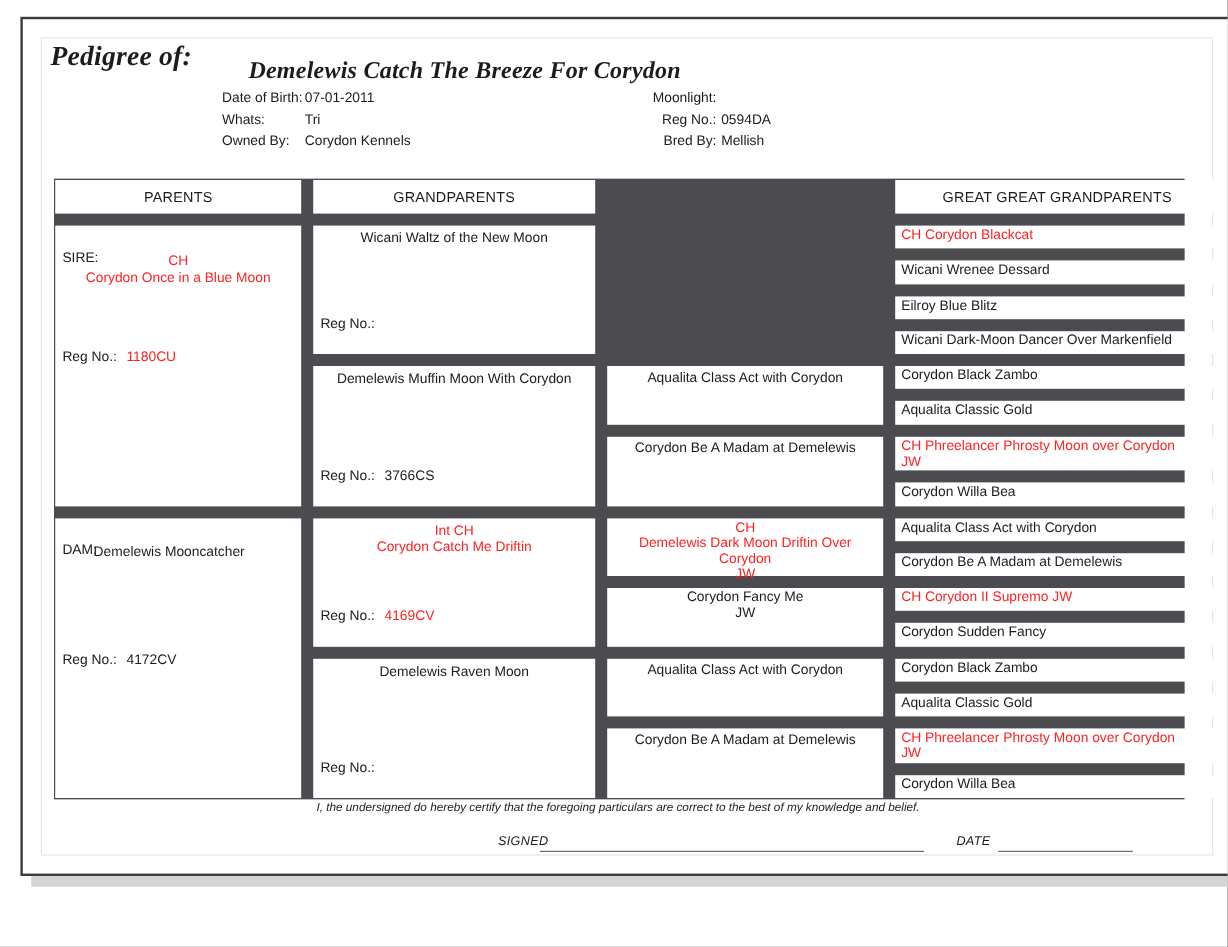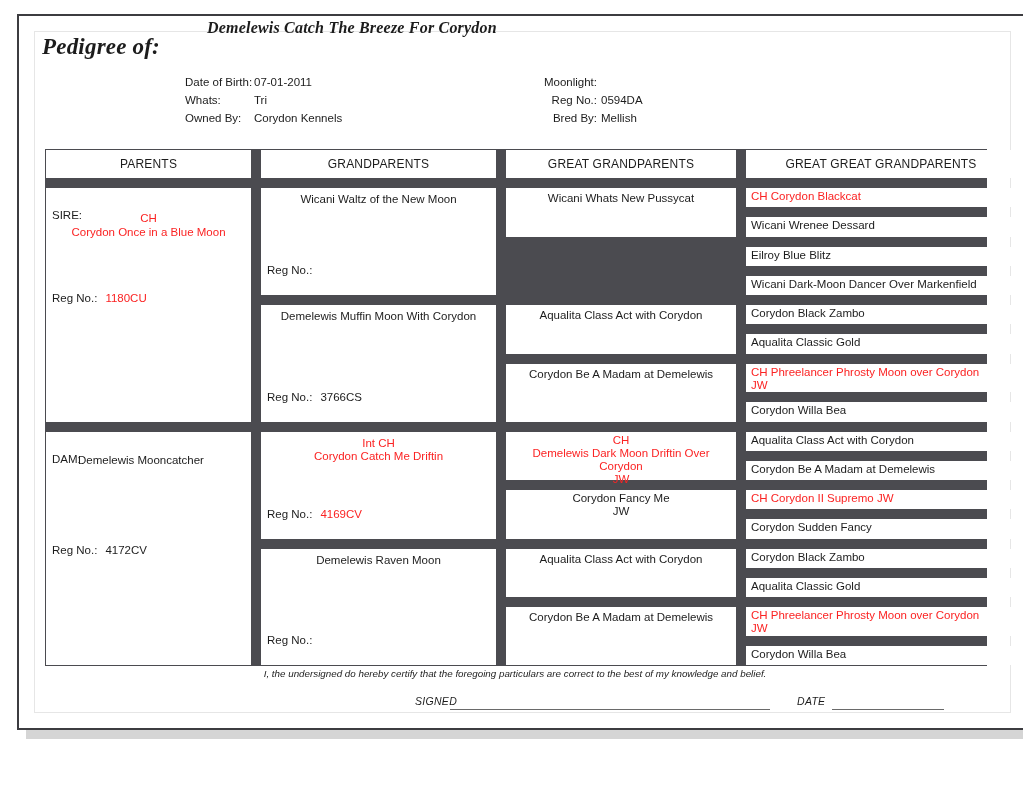--- a/index.html
+++ b/index.html
@@ -18,23 +18,23 @@
     border:1px solid #e6e6e6;pointer-events:none;
   }
   .red{color:var(--red,#fb2323);}
   
   .title-prefix{
     position:absolute;left:23px;top:18px;
     font-family:"Liberation Serif", serif;font-style:italic;font-weight:bold;
     font-size:23px;letter-spacing:.2px;
   }
   .title-name{
-    position:absolute;left:188px;top:3px;
+    position:absolute;left:188px;top:32px;
     font-family:"Liberation Serif", serif;font-style:italic;font-weight:bold;
-    font-size:16px;letter-spacing:.2px;
+    font-size:20px;letter-spacing:.2px;
   }
   
   .info{position:absolute;font-size:11.5px;line-height:18px;}
   .info-col1{left:166px;top:57px;}
   .info-col2{left:330px;top:57px;}
   .info-col3{left:493px;top:57px;}
   .info .row{white-space:nowrap;}
   .info-col1 .lbl{display:inline-block;width:69px;}
   .info-col2 .lbl{display:inline-block;width:78px;text-align:right;margin-right:4px;}
   .info-col3 .lbl{display:inline-block;width:85px;text-align:right;margin-right:4px;}
@@ -94,21 +94,20 @@
   <div class="info info-col3">
     <div class="row"><span class="lbl">Moonlight:</span><span></span></div>
     <div class="row"><span class="lbl">Reg No.:</span><span>0594DA</span></div>
     <div class="row"><span class="lbl">Bred By:</span><span>Mellish</span></div>
   </div>
 
   <div class="ptable">
 
     <div class="hcell" style="grid-column:1;grid-row:1">PARENTS</div>
     <div class="hcell" style="grid-column:2;grid-row:1">GRANDPARENTS</div>
-    <div class="hcell" style="grid-column:3;grid-row:1">GREAT GRANDPARENTS</div>
     <div class="hcell" style="grid-column:4;grid-row:1">GREAT GREAT GRANDPARENTS</div>
 
     <div class="pcell" style="grid-column:1;grid-row:2/span 8">
       <div class="role">SIRE:</div>
       <div class="nameblock red">
         <div>CH</div>
         <div>Corydon Once in a Blue Moon</div>
       </div>
       <div class="regline" style="top:104px"><span>Reg No.:</span><span class="regval red">1180CU</span></div>
     </div>
@@ -139,23 +138,20 @@
       </div>
       <div class="regline"><span>Reg No.:</span><span class="regval red">4169CV</span></div>
     </div>
     <div class="gpcell" style="grid-column:2;grid-row:14/span 4">
       <div class="nameblock">
           <div class="nm">Demelewis Raven Moon</div>
         </div>
       <div class="regline"><span>Reg No.:</span><span class="regval"></span></div>
     </div>
 
-    <div class="ggpcell" style="grid-column:3;grid-row:2/span 2">
-        <div class="nm">Wicani Whats New Pussycat</div>
-      </div>
     <div class="ggpcell" style="grid-column:3;grid-row:6/span 2">
         <div class="nm">Aqualita Class Act with Corydon</div>
       </div>
     <div class="ggpcell" style="grid-column:3;grid-row:8/span 2">
         <div class="nm">Corydon Be A Madam at Demelewis</div>
       </div>
     <div class="ggpcell" style="grid-column:3;grid-row:10/span 2">
       <div class="red">
         <div class="ln">CH</div>
         <div class="ln">Demelewis Dark Moon Driftin Over</div>

